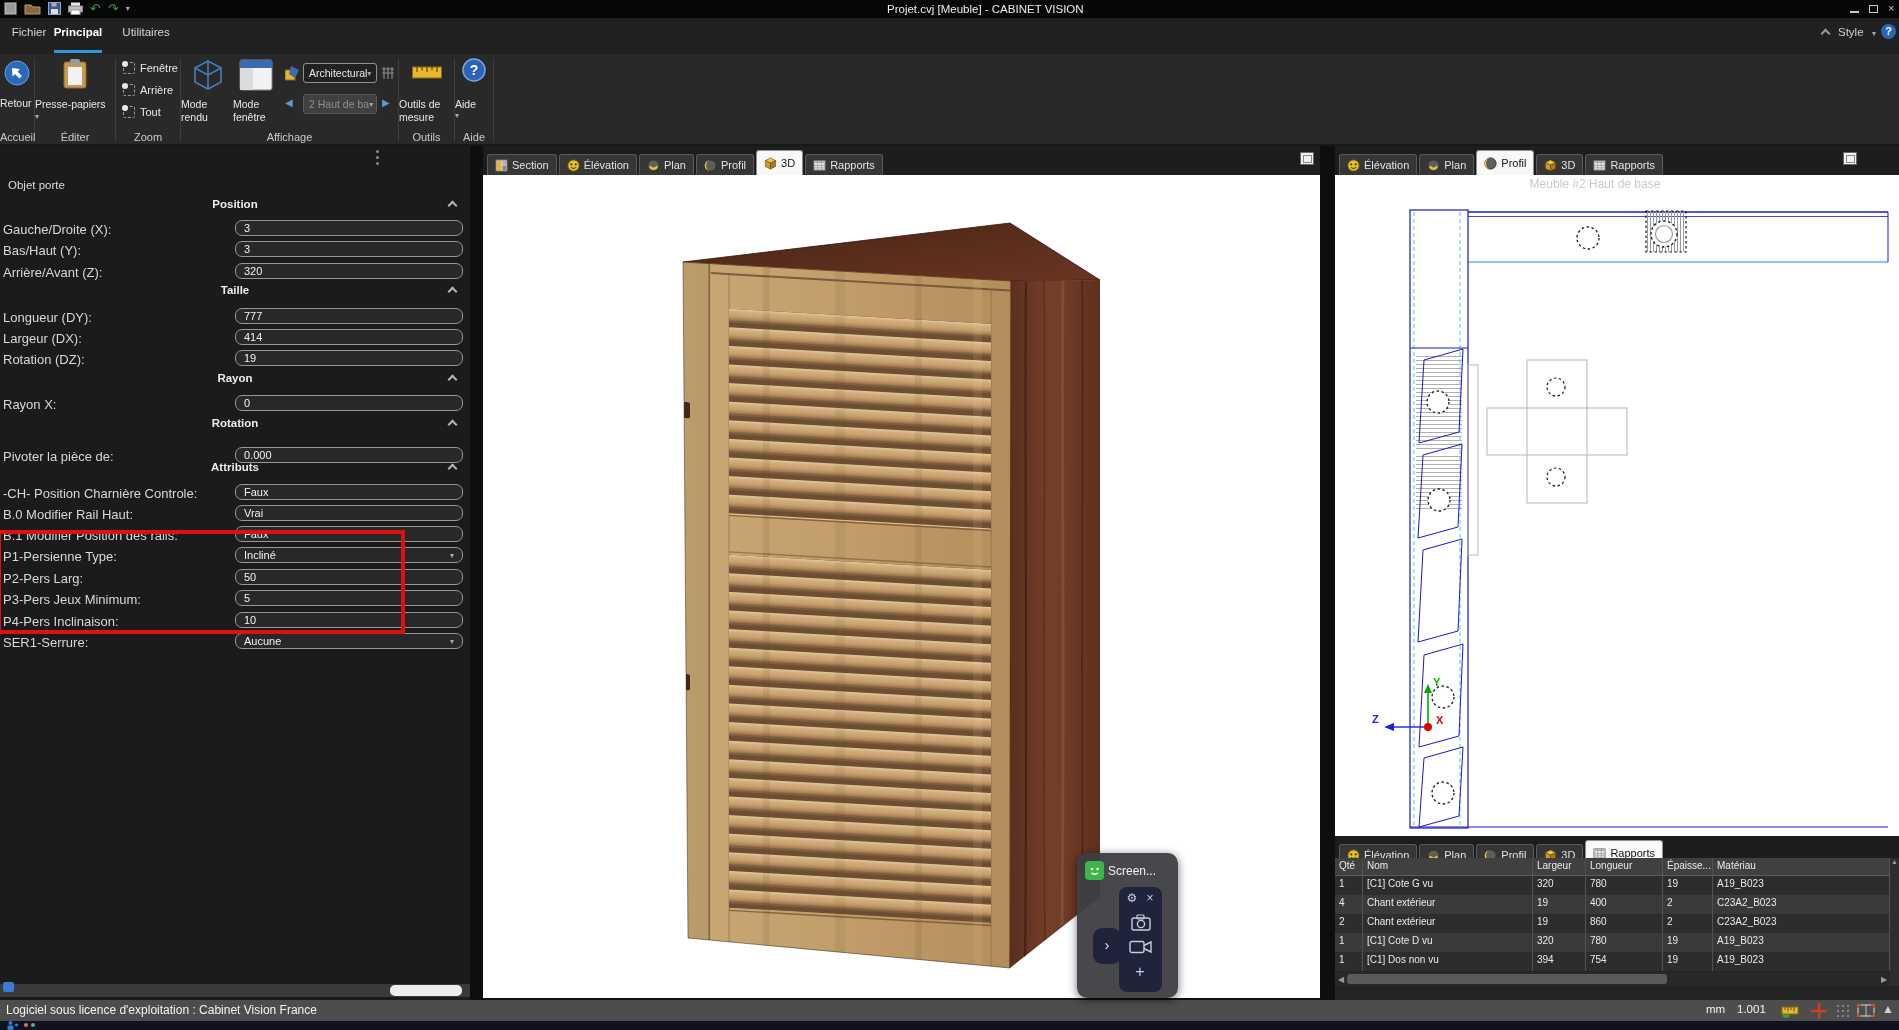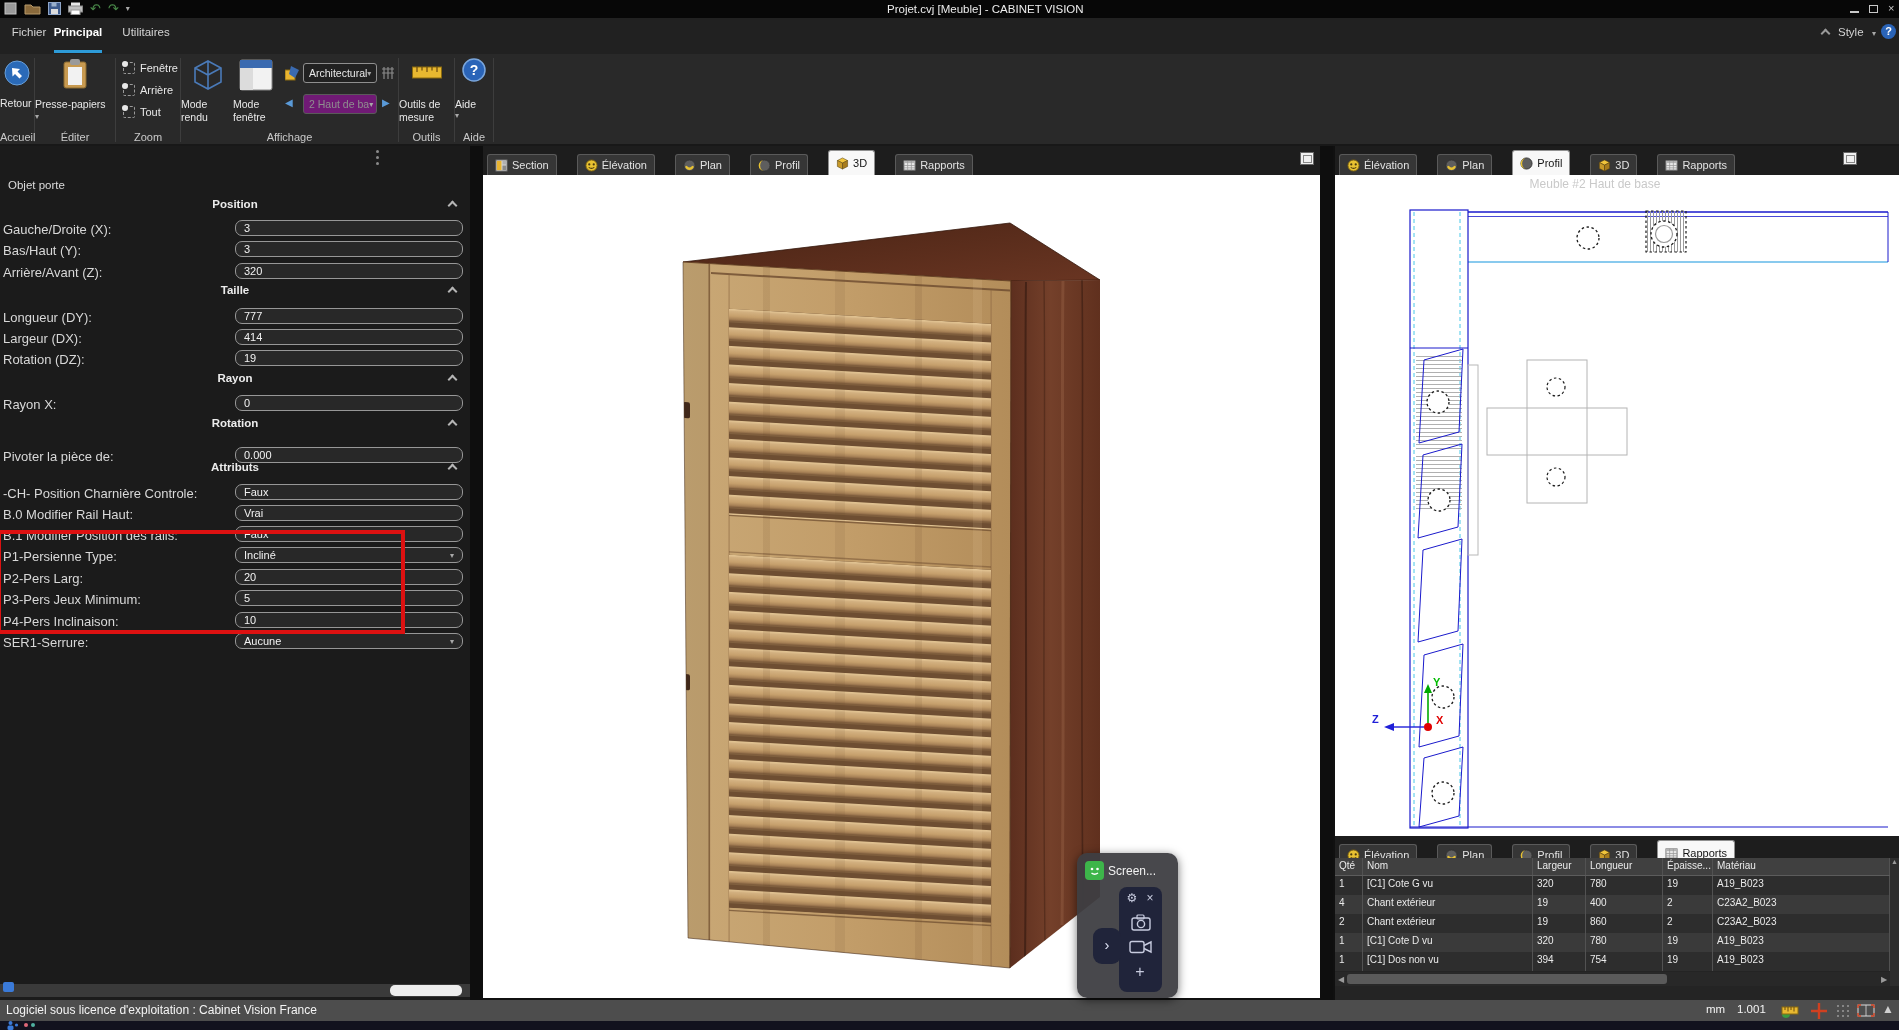--- a/index.html
+++ b/index.html
@@ -24,42 +24,42 @@
   .helpdot{width:15px;height:15px;border-radius:50%;background:#2a64b8;color:#fff;font-weight:bold;font-size:11px;text-align:center;line-height:15px}
 
   
   .ribbon{left:0;top:54px;width:1899px;height:92px;background:#292929;border-bottom:2px solid #181818}
   .rdiv{top:4px;width:1px;height:84px;background:#3d3d3d}
   .rgroup{top:0;height:92px}
   .glabel{position:absolute;bottom:3px;left:0;right:0;text-align:center;color:#c9c9c9;font-size:11px}
   .blabel{position:absolute;left:0;right:0;text-align:left;color:#e8e8e8;font-size:10.5px;white-space:nowrap}
   .ddar{color:#a8a8a8;font-size:8px}
   .rsel{position:absolute;height:20px;border:1px solid #8f8f8f;border-radius:3px;background:#212121;color:#e9e9e9;font-size:10.5px;display:flex;align-items:center;justify-content:space-between;padding:0 5px;white-space:nowrap}
-  .rsel.dis{border-color:#5a5a5a;color:#8f8f8f;background:#701a75}
+  .rsel.dis{border-color:#5a5a5a;color:#8f8f8f;background:#404040}
   .zrow{position:absolute;display:flex;gap:5px;align-items:center;font-size:11px;color:#e8e8e8}
   .zic{width:12px;height:12px;border:1px dashed #9a9a9a;border-radius:2px;position:relative;flex:none}
   .zic::after{content:"";position:absolute;left:-2px;top:-2px;width:6px;height:6px;border-radius:50%;background:#e8e8e8}
   .navar{font-size:10px;color:#5a9ad8}
 
   
   .leftpanel{left:0;top:146px;width:470px;height:854px;background:#1b1b1b;overflow:hidden}
   .ptitle{position:absolute;left:8px;font-size:11.5px;color:#dcdcdc}
   .psection{position:absolute;left:0;width:470px;text-align:center;color:#ececec;font-weight:600;font-size:11.5px}
   .psection .chevup{position:absolute;right:14px;top:4px;border-color:#b5b5b5}
   .prow{position:absolute;left:0;width:470px;height:17px}
   .plabel{position:absolute;left:3px;top:2px;color:#d8d8d8;font-size:13px;white-space:nowrap}
   .pfield{position:absolute;left:235px;top:0;width:228px;height:16px;border:1px solid #979797;border-radius:7px;background:#282828;display:flex;align-items:center;justify-content:space-between;padding:0 8px}
   .pval{color:#f2f2f2;font-size:11px;white-space:nowrap}
   .redbox{position:absolute;left:-3px;top:384px;width:408px;height:104px;border:4px solid #dd1111;z-index:5}
   .hscrollstrip{position:absolute;left:0;top:838px;width:470px;height:13px;background:#3a3a3a}
   .hthumb{position:absolute;left:390px;top:1px;width:72px;height:11px;background:#ededed;border-radius:5px}
   .bluechip{position:absolute;left:3px;top:836px;width:11px;height:10px;background:#3a7ad8;border-radius:2px;z-index:2}
 
   
-  .tabbar{height:29px;background:#1d1d1d;display:flex;align-items:flex-end;gap:20px;padding:0 0 0 4px}
+  .tabbar{height:29px;background:#1d1d1d;display:flex;align-items:flex-end;gap:2px;padding:0 0 0 4px}
   .tab{display:flex;align-items:center;gap:4px;height:21px;padding:0 7px;background:#363636;border:1px solid #5a5a5a;border-bottom:none;border-radius:3px 3px 0 0;color:#e2e2e2;font-size:11px;white-space:nowrap}
   .tab.active{background:#f8f8f8;color:#141414;height:25px;border-color:#909090}
   .ti{width:13px;height:13px;flex:none}
   .floatbtn{position:absolute;width:14px;height:13px;background:#f0f0f0;border:1px solid #666}
   .floatbtn::after{content:"";position:absolute;left:2px;top:2px;width:7px;height:6px;border:1px solid #888}
 
   
   .viewport{left:483px;top:175px;width:837px;height:823px;background:#ffffff}
   .vsplit{top:146px;width:13px;height:854px;background:#0e0e0e}
   .rtop{left:1335px;top:175px;width:564px;height:661px;background:#ffffff}
@@ -346,21 +346,21 @@
   <div class="prow" style="top:401px">
       <span class="plabel">P1-Persienne Type:</span>
       <div class="pfield">
         <span class="pval">Incliné</span>
         <span class="ddar">▾</span>
       </div>
     </div>
   <div class="prow" style="top:423px">
       <span class="plabel">P2-Pers Larg:</span>
       <div class="pfield">
-        <span class="pval">20</span>
+        <span class="pval">50</span>
       </div>
     </div>
   <div class="prow" style="top:444px">
       <span class="plabel">P3-Pers Jeux Minimum:</span>
       <div class="pfield">
         <span class="pval">5</span>
       </div>
     </div>
   <div class="prow" style="top:466px">
       <span class="plabel">P4-Pers Inclinaison:</span>

